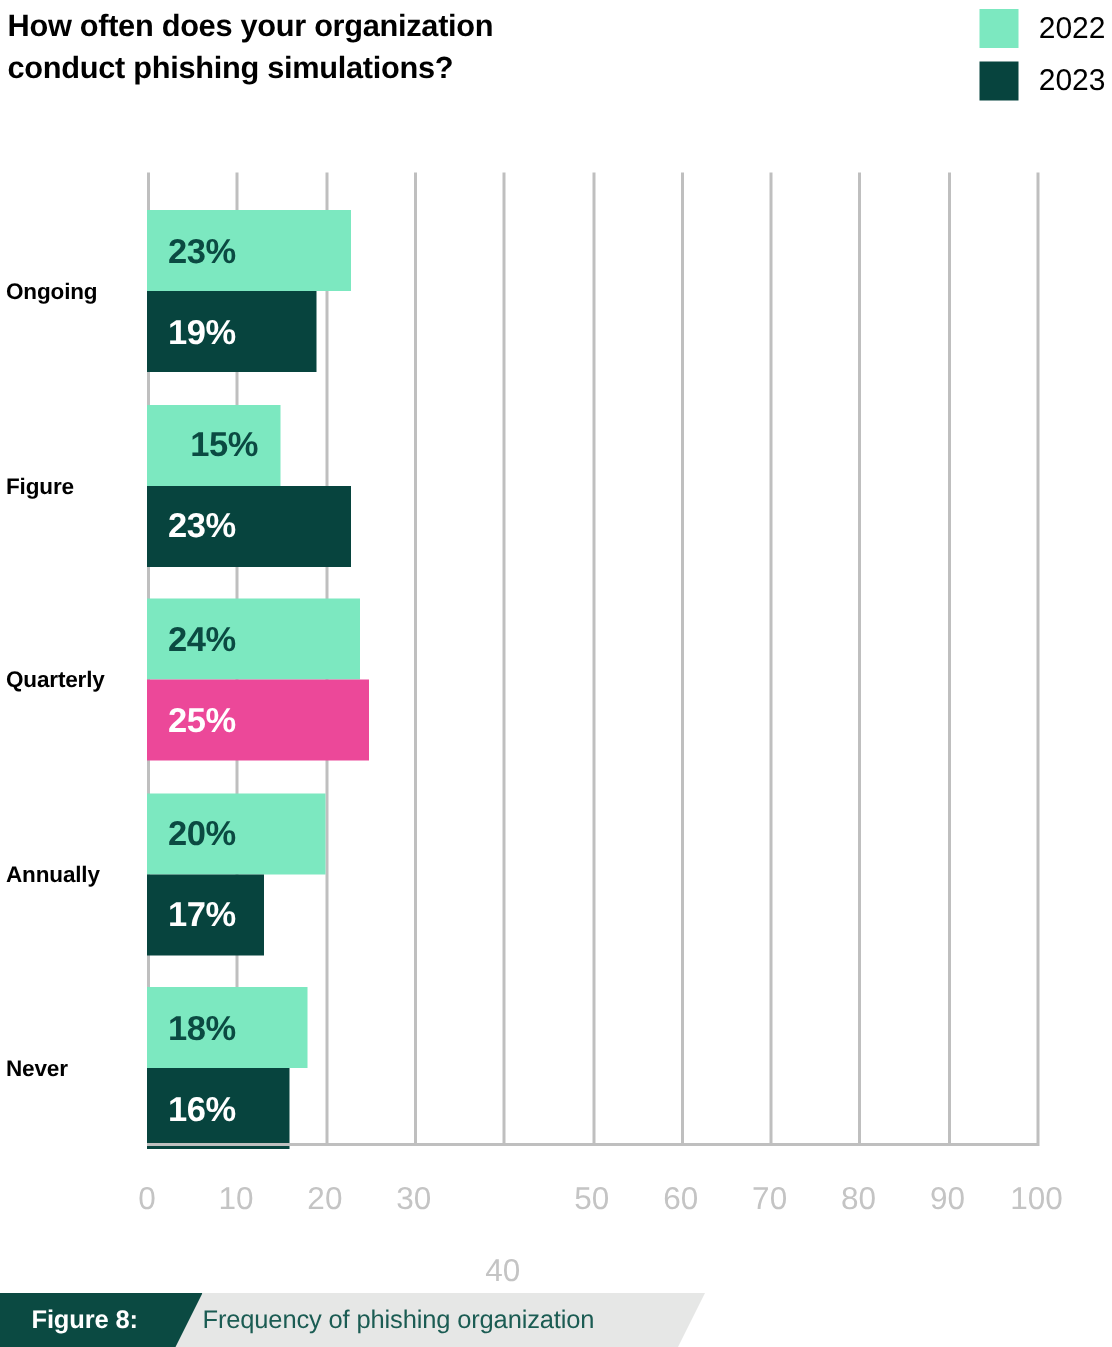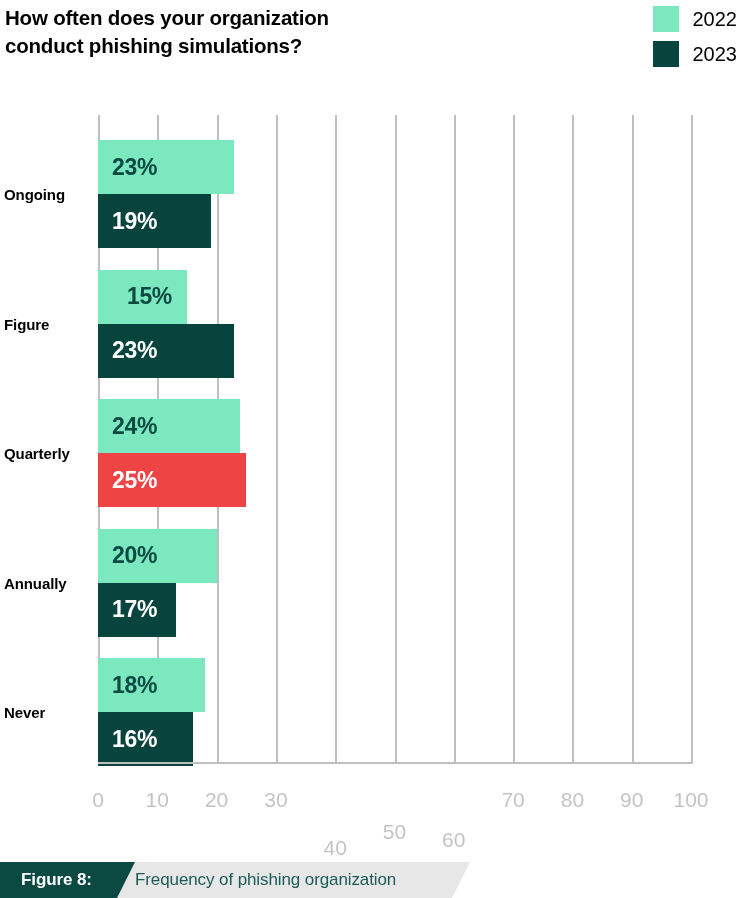--- a/index.html
+++ b/index.html
@@ -228,21 +228,21 @@
     </div>
     <div class="bar s2022" style="left: 0px; top: 154.5px; width: 88.95px; background: rgb(124, 232, 192); justify-content: center;">
       <span class="bar-value">15%</span>
     </div>
     <div class="bar s2023" style="left: 0px; top: 208.5px; width: 136.39px; background: rgb(7, 68, 62);">
       <span class="bar-value">23%</span>
     </div>
     <div class="bar s2022" style="left: 0px; top: 284px; width: 142.32px; background: rgb(124, 232, 192);">
       <span class="bar-value">24%</span>
     </div>
-    <div class="bar s2023" style="left: 0px; top: 338px; width: 148.25px; background: #ef4444;">
+    <div class="bar s2023" style="left: 0px; top: 338px; width: 148.25px; background: #ec4899;">
       <span class="bar-value">25%</span>
     </div>
     <div class="bar s2022" style="left: 0px; top: 413.5px; width: 118.6px; background: rgb(124, 232, 192);">
       <span class="bar-value">20%</span>
     </div>
     <div class="bar s2023" style="left: 0px; top: 467.5px; width: 78px; background: rgb(7, 68, 62);">
       <span class="bar-value">17%</span>
     </div>
     <div class="bar s2022" style="left: 0px; top: 543px; width: 106.74px; background: rgb(124, 232, 192); padding-left: 14px;">
       <span class="bar-value">18%</span>
@@ -258,18 +258,18 @@
   <div id="caption-tag"></div>
   <div id="caption-tag-label">Figure 8:</div>
   <div id="caption-text">Frequency of phishing organization</div>
 </div>
 
 <div class="tick-label" style="left: 98px; color: rgb(196, 196, 196);">0</div>
 <div class="tick-label" style="left: 157.3px; color: rgb(196, 196, 196);">10</div>
 <div class="tick-label" style="left: 216.6px; color: rgb(196, 196, 196);">20</div>
 <div class="tick-label" style="left: 275.9px; color: rgb(196, 196, 196);">30</div>
 <div class="tick-label" style="left: 335.2px; color: rgb(196, 196, 196); margin-top: 48px;">40</div>
-<div class="tick-label" style="left: 394.5px; color: rgb(196, 196, 196); margin-top: 32px;">50</div>
-<div class="tick-label" style="left: 453.8px; color: rgb(196, 196, 196); margin-top: 40px;">60</div>
+<div class="tick-label" style="left: 394.5px; color: rgb(196, 196, 196);">50</div>
+<div class="tick-label" style="left: 453.8px; color: rgb(196, 196, 196);">60</div>
 <div class="tick-label" style="left: 513.1px; color: rgb(196, 196, 196);">70</div>
 <div class="tick-label" style="left: 572.4px; color: rgb(196, 196, 196);">80</div>
 <div class="tick-label" style="left: 631.7px; color: rgb(196, 196, 196);">90</div>
 <div class="tick-label" style="left: 691px; color: rgb(196, 196, 196);">100</div>
 
 </body></html>

